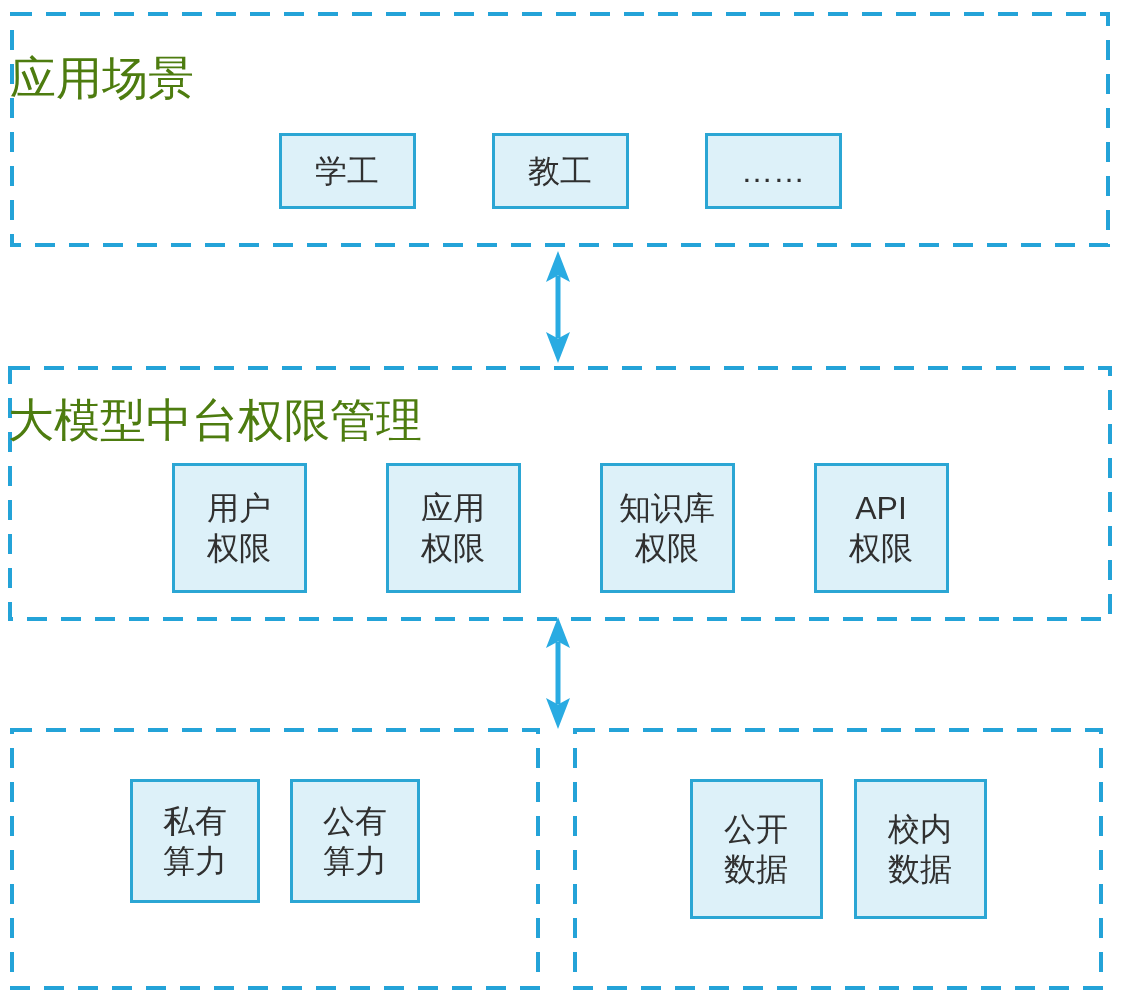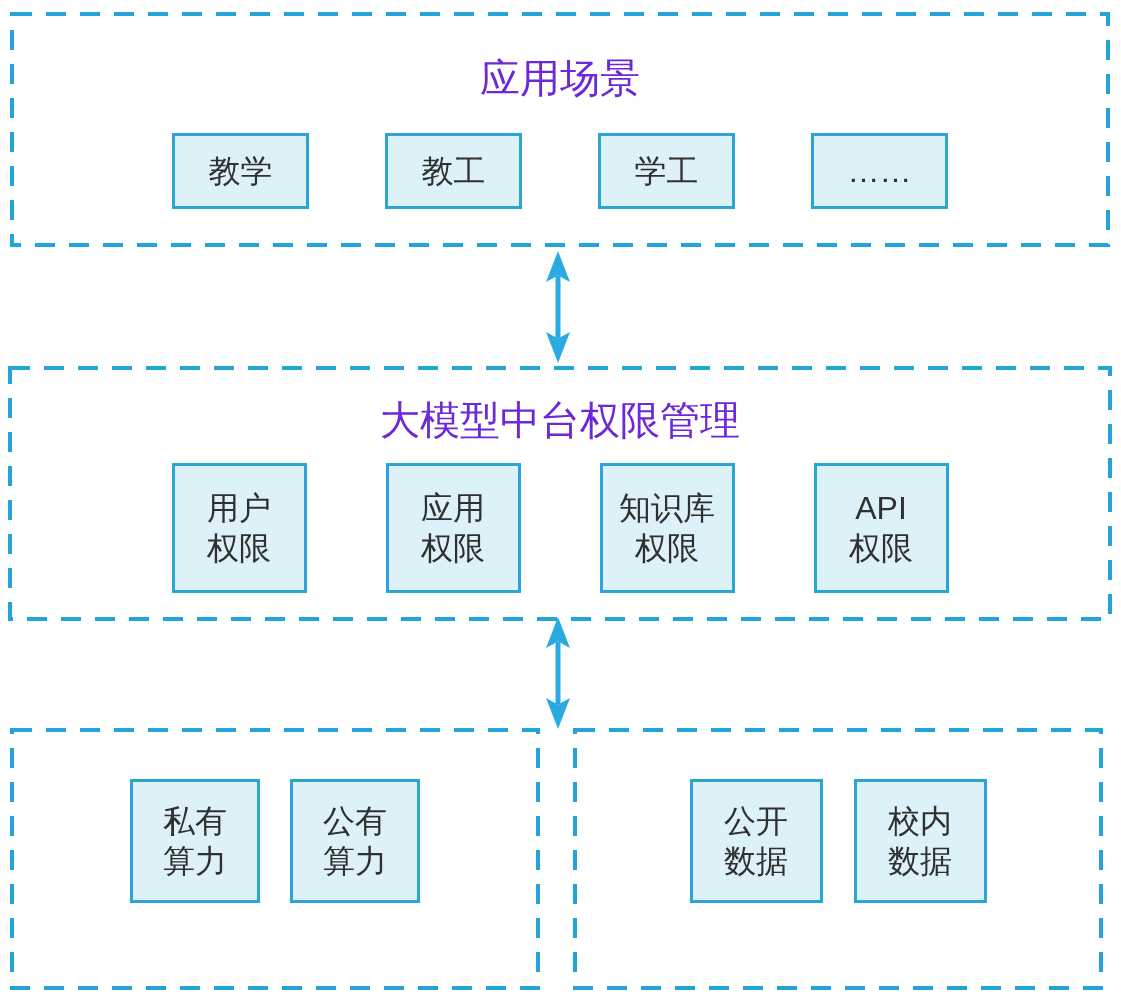--- a/index.html
+++ b/index.html
@@ -12,24 +12,24 @@
     height: 1003px;
     background: #ffffff;
     overflow: hidden;
   }
 
   .panel { position: absolute; }
   .frame { position: absolute; left: 0; top: 0; width: 100%; height: 100%; pointer-events: none; }
 
   .panel-title {
     position: relative;
-    text-align: center;
-    font-size: 40px;
+    text-align: left;
+    font-size: 46px;
     line-height: 44px;
-    color: #6d28d9;
+    color: #4d7c0f;
   }
 
   .box-row {
     position: relative;
     display: flex;
     justify-content: center;
     align-items: flex-start;
   }
 
   .box {
@@ -57,43 +57,40 @@
   #panel-perm .box { width: 135px; height: 130px; }
 
   
   #panel-compute { left: 10px; top: 728px; width: 530px; height: 262px; padding-top: 25px; }
   #panel-compute .box-row { margin-top: 26px; gap: 30px; }
   #panel-compute .box { width: 130px; height: 124px; text-align: center; }
 
   
   #panel-data { left: 573px; top: 728px; width: 530px; height: 262px; padding-top: 25px; }
   #panel-data .box-row { margin-top: 26px; gap: 31px; }
-  #panel-data .box { width: 133px; height: 124px; }
+  #panel-data .box { width: 133px; height: 140px; }
 
   .arrow { position: absolute; }
 </style>
 </head>
 <body>
 
 <div class="canvas">
 
   <section class="panel" id="panel-app">
     <svg class="frame" width="1100" height="235" viewBox="0 0 1100 235">
       <rect x="2" y="2" width="1096" height="231" fill="none" stroke="#24a3d8" stroke-width="4" stroke-dasharray="20 14"></rect>
     </svg>
     <div class="panel-title">应用场景</div>
     <div class="box-row">
       <div class="box">
-        <span>教学</span>
+        <span>学工</span>
       </div>
       <div class="box">
         <span>教工</span>
-      </div>
-      <div class="box">
-        <span>学工</span>
       </div>
       <div class="box">
         <span>……</span>
       </div>
     </div>
   </section>
 
   <svg class="arrow" style="left:539px; top:250px;" width="38" height="114" viewBox="0 0 38 114">
     <path d="M19 1 L31 32 L19 25.5 L7 32 Z" fill="#29abe2"></path>
     <line x1="19" y1="26" x2="19" y2="88" stroke="#29abe2" stroke-width="5"></line>

